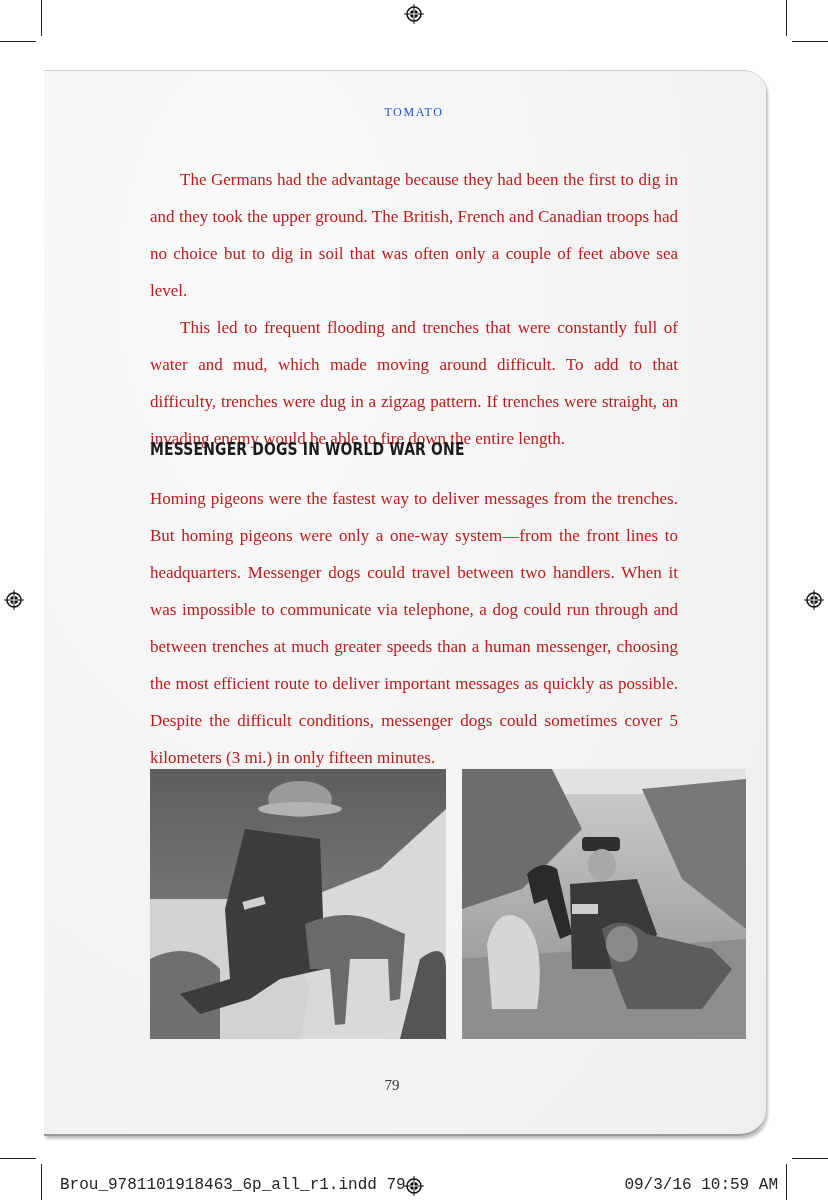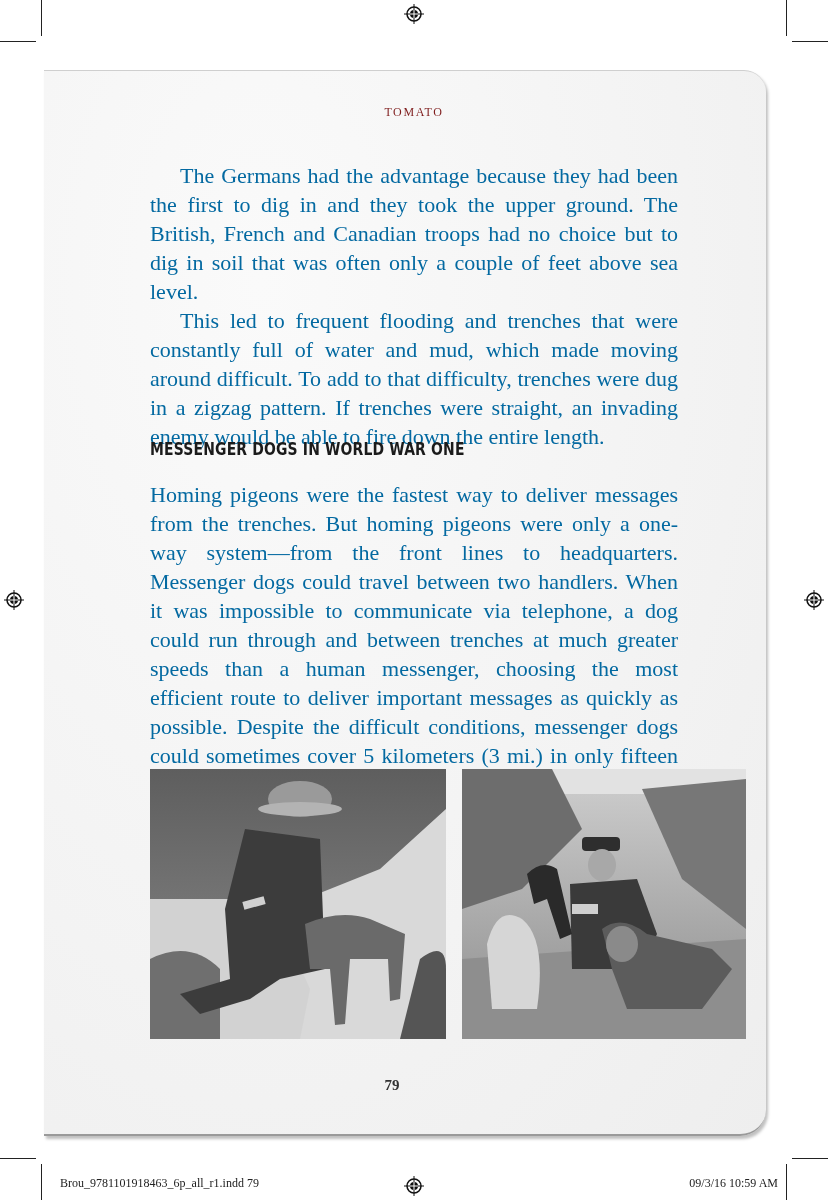--- a/index.html
+++ b/index.html
@@ -5,31 +5,31 @@
   html, body { margin:0; padding:0; background:#ffffff; }
   body { width:828px; height:1200px; position:relative; overflow:hidden;
          font-family:"Liberation Serif", "DejaVu Serif", serif; color:#1c1c1c; }
   .crop { position:absolute; background:#222; }
   .reg { position:absolute; width:20px; height:20px; }
   .paper { position:absolute; left:44px; top:70px; width:722px; height:1063px;
            background: radial-gradient(ellipse at 30% 20%, #fafafa 0%, #f3f3f3 60%, #eeeeee 100%);
            border-top:1px solid #cfcfcf; border-bottom:2px solid #9a9a9a;
            border-radius:0 22px 26px 0; box-shadow: 2px 3px 3px rgba(0,0,0,0.25); }
   .runhead { position:absolute; top:105px; left:0; width:828px; text-align:center;
-             font-size:12px; letter-spacing:1.6px; color:#7f1d1d; }
-  .text { position:absolute; left:150px; width:528px; font-size:22px; line-height:29px;
-          text-align:justify; color:#0369a1; }
+             font-size:12px; letter-spacing:1.6px; color:#1d4ed8; }
+  .text { position:absolute; left:150px; width:528px; font-size:17px; line-height:37px;
+          text-align:justify; color:#b91c1c; }
   .text p { margin:0; text-indent:30px; }
   .text p.noindent { text-indent:0;margin-top:16px; }
   .heading { position:absolute; left:150px; top:439px; font-family:"DejaVu Sans", sans-serif;
              font-weight:bold; font-size:17px; letter-spacing:0.2px; transform:scaleX(0.82);
              transform-origin:left center; color:#1b1b1b; }
   .photo { position:absolute; overflow:hidden; background:#888; }
-  .folio { position:absolute; top:1077px; left:0; width:784px; text-align:center; font-size:15px; color:#333;font-weight:bold; }
-  .slug { position:absolute; top:1176px; font-family:Liberation Serif, serif; font-size:12px; color:#222; }
+  .folio { position:absolute; top:1077px; left:0; width:784px; text-align:center; font-size:15px; color:#333; }
+  .slug { position:absolute; top:1176px; font-family:Liberation Mono, monospace; font-size:16px; color:#222; }
 </style>
 </head>
 <body>
 
 <div class="crop" style="left:41px;top:0;width:1px;height:36px;"></div>
 <div class="crop" style="left:0;top:41px;width:36px;height:1px;"></div>
 <div class="crop" style="left:786px;top:0;width:1px;height:36px;"></div>
 <div class="crop" style="left:792px;top:41px;width:36px;height:1px;"></div>
 <div class="crop" style="left:41px;top:1164px;width:1px;height:36px;"></div>
 <div class="crop" style="left:0;top:1158px;width:36px;height:1px;"></div>

